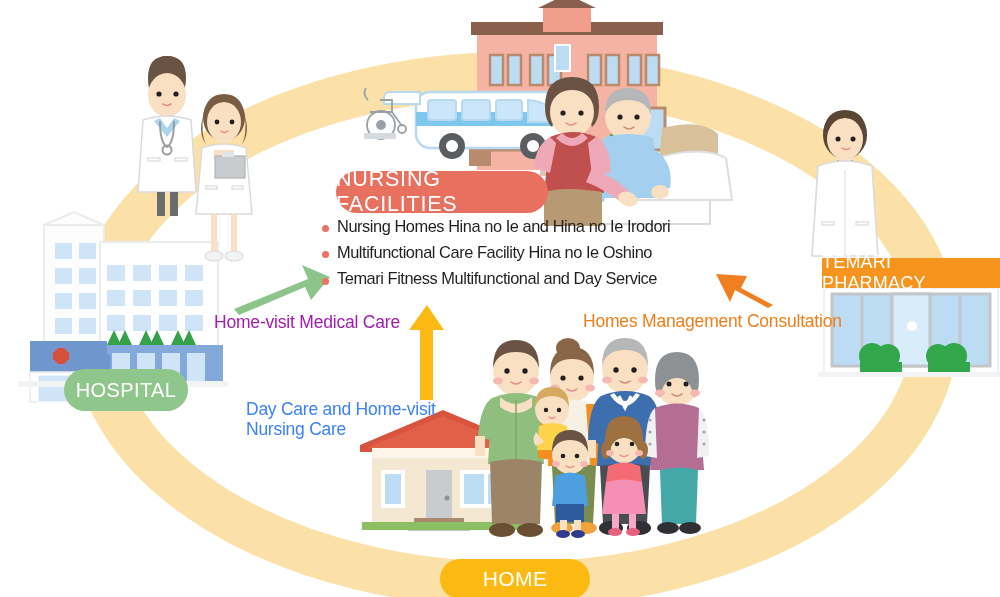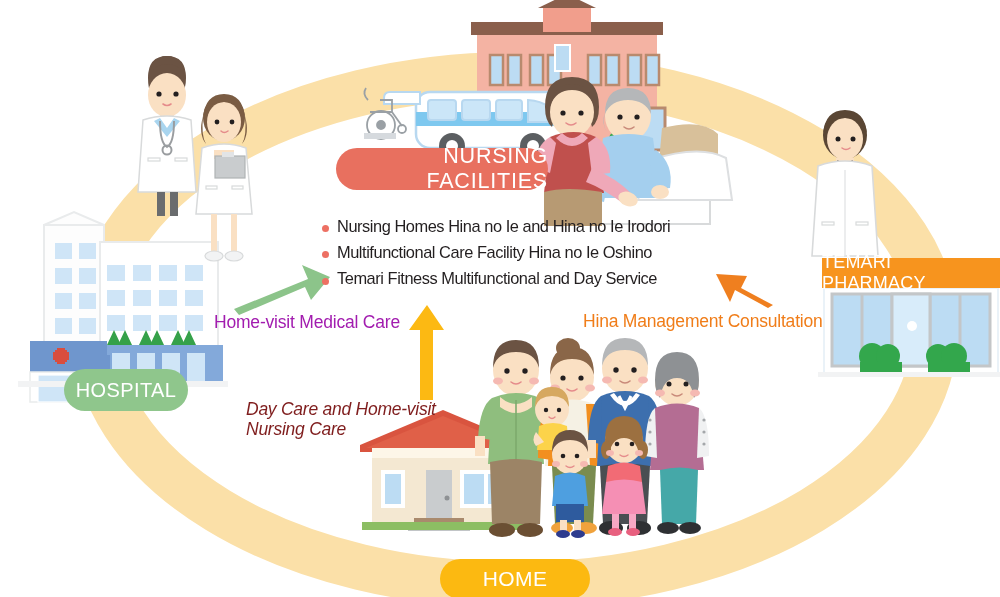--- a/index.html
+++ b/index.html
@@ -19,22 +19,22 @@
   }
   .pill.pharmacies{
     left:838px;top:384px;width:146px;height:42px;border-radius:21px;
     background:#ef8022;font-size:21px;
   }
   .pill.home{
     left:440px;top:559px;width:150px;height:40px;border-radius:20px;
     background:#fcb911;font-size:21px;
   }
   .pill.nursing{
-    left:336px;top:148px;width:212px;height:42px;border-radius:21px;
-    background:#e8705f;font-size:21.5px;letter-spacing:.8px;text-align:right;
+    left:336px;top:171px;width:212px;height:42px;border-radius:21px;
+    background:#e8705f;font-size:21.5px;letter-spacing:.8px;
   }
   .banner.temari{
     position:absolute;left:822px;top:258px;width:178px;height:30px;
     background:#f7941e;color:#fff;font-size:18px;
     display:flex;align-items:center;justify-content:flex-end;
     font-family:"Liberation Sans",sans-serif;letter-spacing:.2px;
   }
 
   
   #bullets{position:absolute;left:322px;top:218px;width:400px;}
@@ -45,21 +45,21 @@
   }
   .bullet-text{
     font-size:16.4px;color:#231f20;font-family:"Liberation Sans",sans-serif;
     letter-spacing:-0.45px;line-height:1.05;
   }
 
   
   .flow-label{position:absolute;font-family:"Liberation Sans",sans-serif;}
   .flow-green{left:214px;top:312px;font-size:17.5px;color:#a21caf;letter-spacing:-0.2px;}
   .flow-orange{left:583px;top:311px;font-size:17.5px;color:#f07d19;letter-spacing:-0.2px;}
-  .flow-yellow{left:246px;top:399px;font-size:17.5px;color:#7f1d1d;line-height:1.15;letter-spacing:-0.25px;font-style:italic;}
+  .flow-yellow{left:246px;top:399px;font-size:17.5px;color:#3b82f6;line-height:1.15;letter-spacing:-0.25px;}
 </style>
 </head>
 <body>
 
 <div id="stage">
 
   <svg class="layer" viewBox="0 0 1000 597">
     <defs>
       <clipPath id="stageclip">
           <rect x="0" y="0" width="1000" height="597"></rect>
@@ -474,20 +474,20 @@
       <span class="bullet-text">Multifunctional Care Facility Hina no Ie Oshino</span>
     </div>
     <div class="bullet-row">
       <span class="bullet-dot"></span>
       <span class="bullet-text">Temari Fitness Multifunctional and Day Service</span>
     </div>
   </div>
 
   <div class="flow-label flow-green">Home-visit  Medical Care</div>
 
-  <div class="flow-label flow-orange">Hina Management  Consultation</div>
+  <div class="flow-label flow-orange">Homes Management  Consultation</div>
 
   <div class="flow-label flow-yellow">
     <div>Day Care and Home-visit</div>
     <div>Nursing Care</div>
   </div>
 
 </div>
 
 </body></html>

